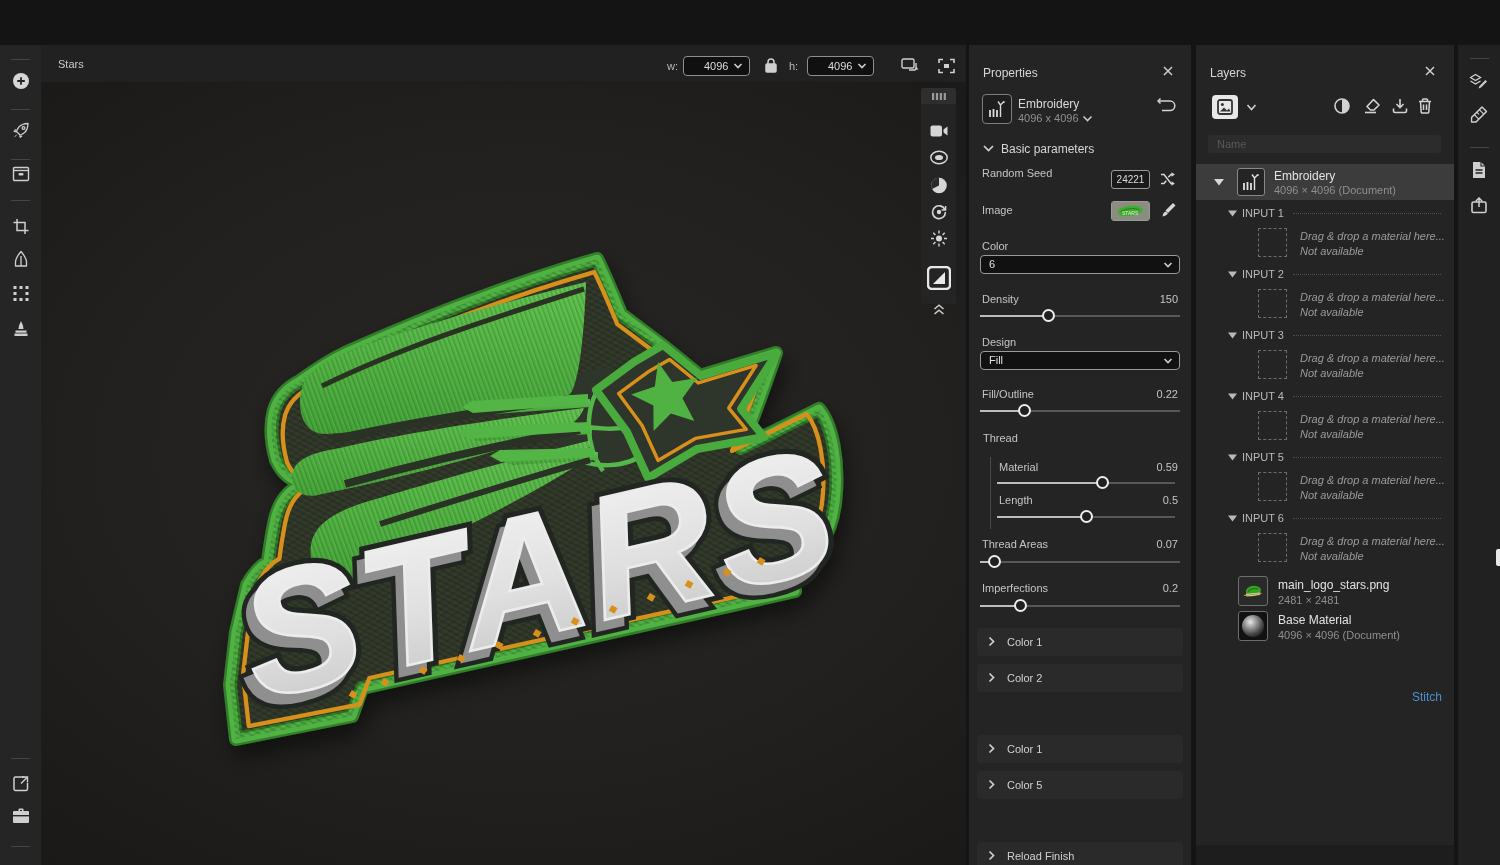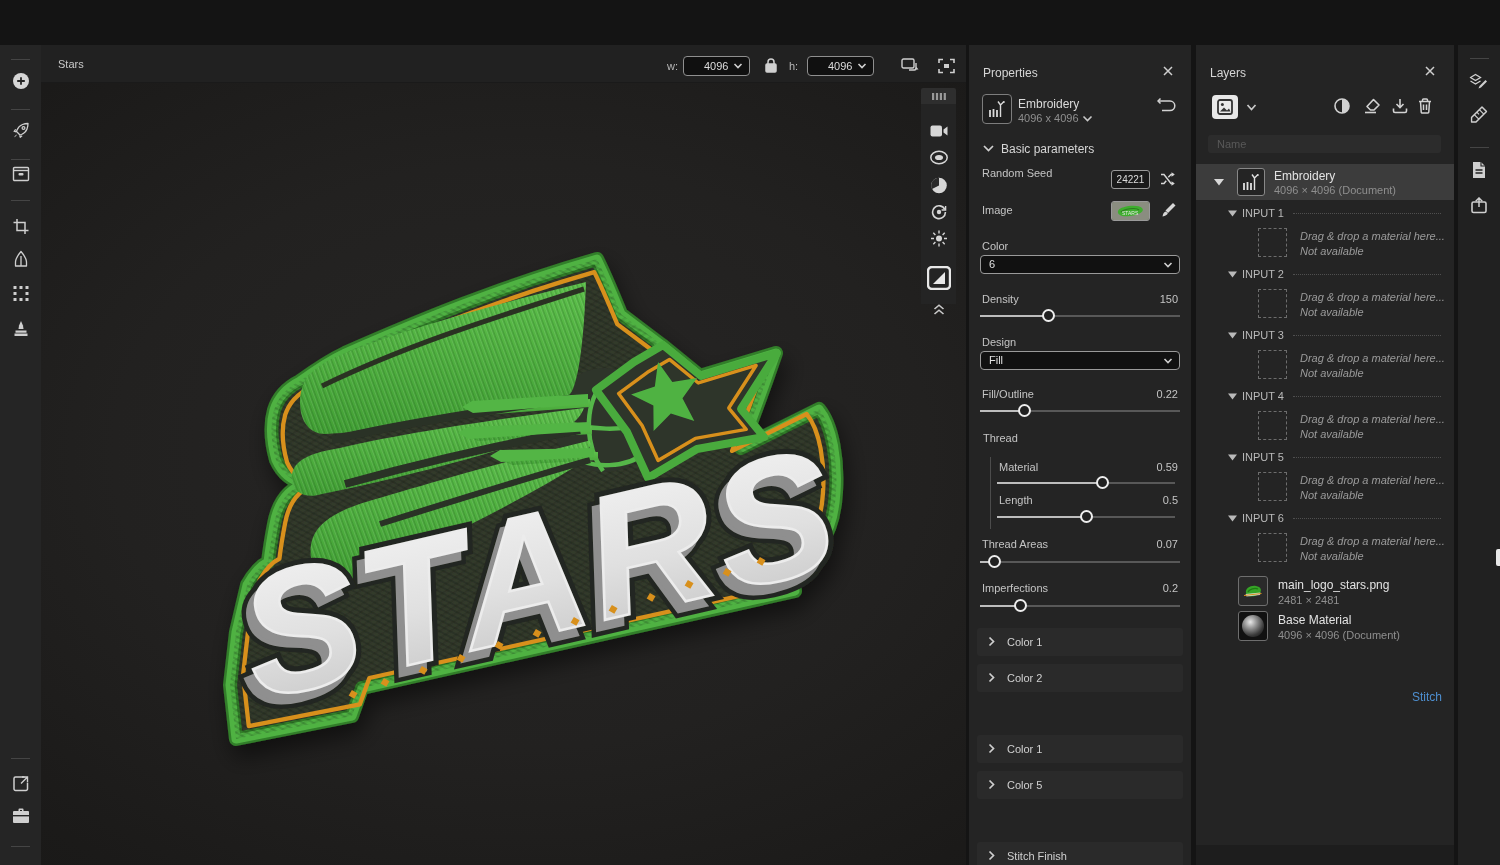--- a/index.html
+++ b/index.html
@@ -428,21 +428,21 @@
     <div class="colrow" style="top:726px">
         <svg class="ch" width="7" height="11" viewBox="0 0 7 11" fill="none" stroke="#cfcfcf" stroke-width="1.7">
           <path d="M1.5 1.5 L5.5 5.5 L1.5 9.5"></path>
         </svg>
         <div class="tx">Color 5</div>
       </div>
     <div class="colrow" style="top:797px">
         <svg class="ch" width="7" height="11" viewBox="0 0 7 11" fill="none" stroke="#cfcfcf" stroke-width="1.7">
           <path d="M1.5 1.5 L5.5 5.5 L1.5 9.5"></path>
         </svg>
-        <div class="tx">Stitch Finish</div>
+        <div class="tx">Reload Finish</div>
       </div>
   </div>
 
   <div id="layers" class="abs">
     <div class="phead">Layers</div>
     <svg class="pclose" style="left:228px" viewBox="0 0 12 12" fill="none" stroke="#cfcfcf" stroke-width="1.5">
         <path d="M2 2 L10 10 M10 2 L2 10"></path>
       </svg>
 
     <div class="abs" style="left:16px;top:50px;width:26px;height:24px;background:#e8e8e8;border-radius:4px;">

